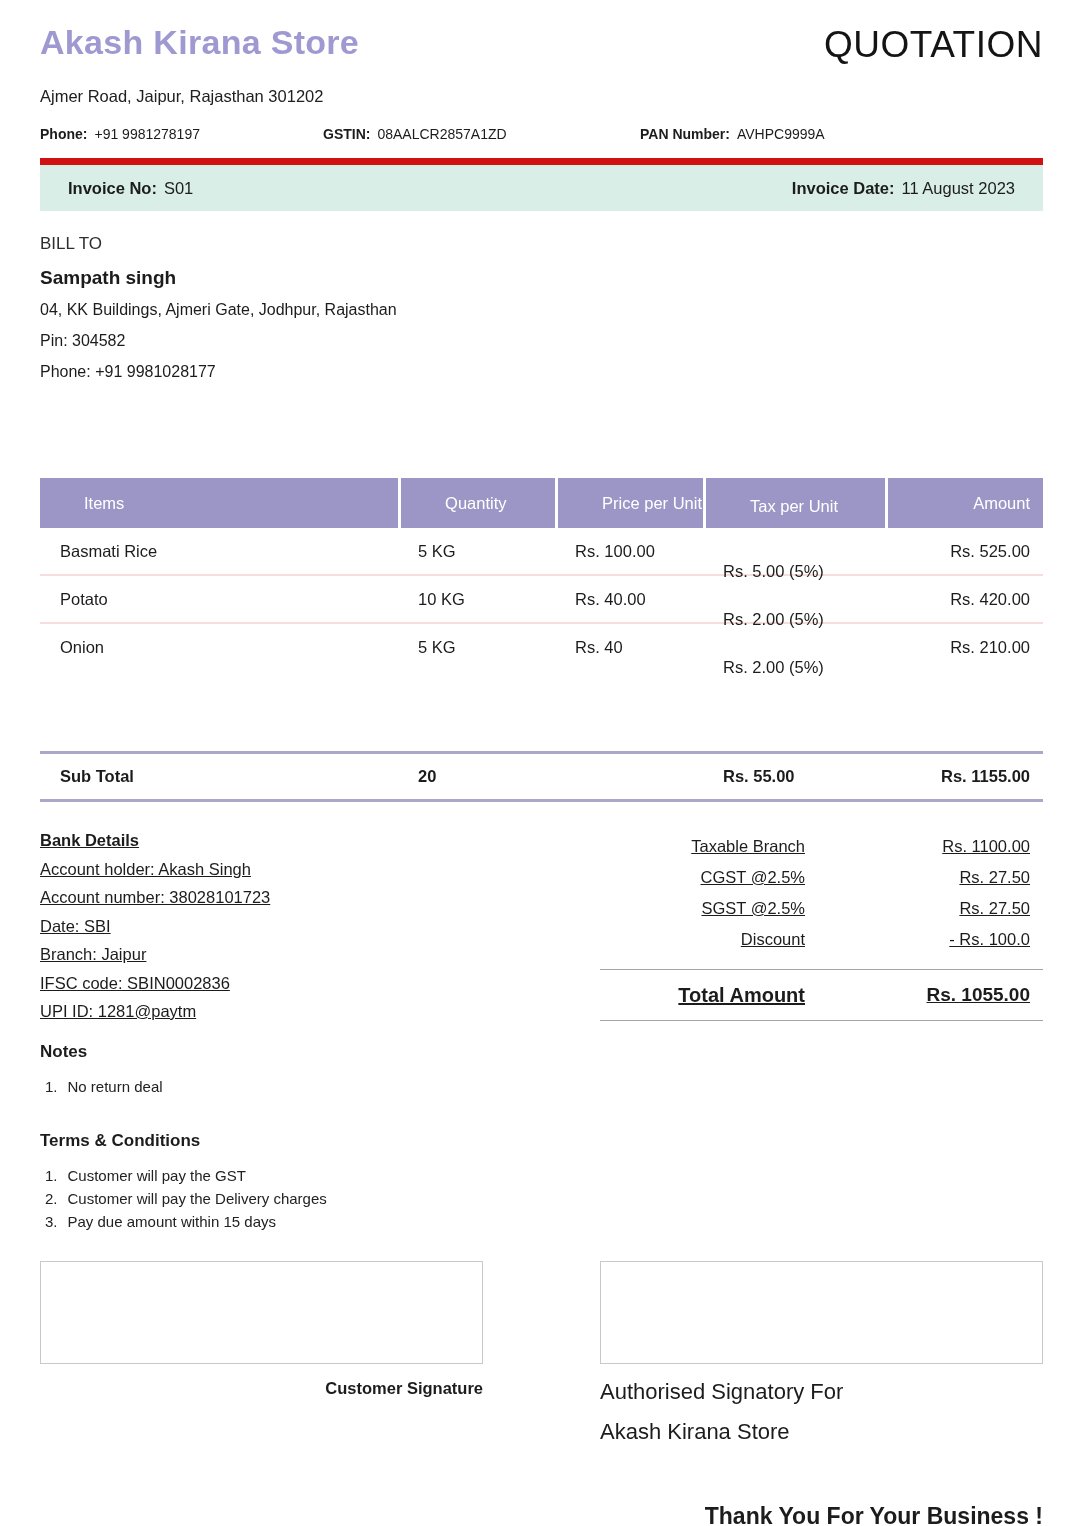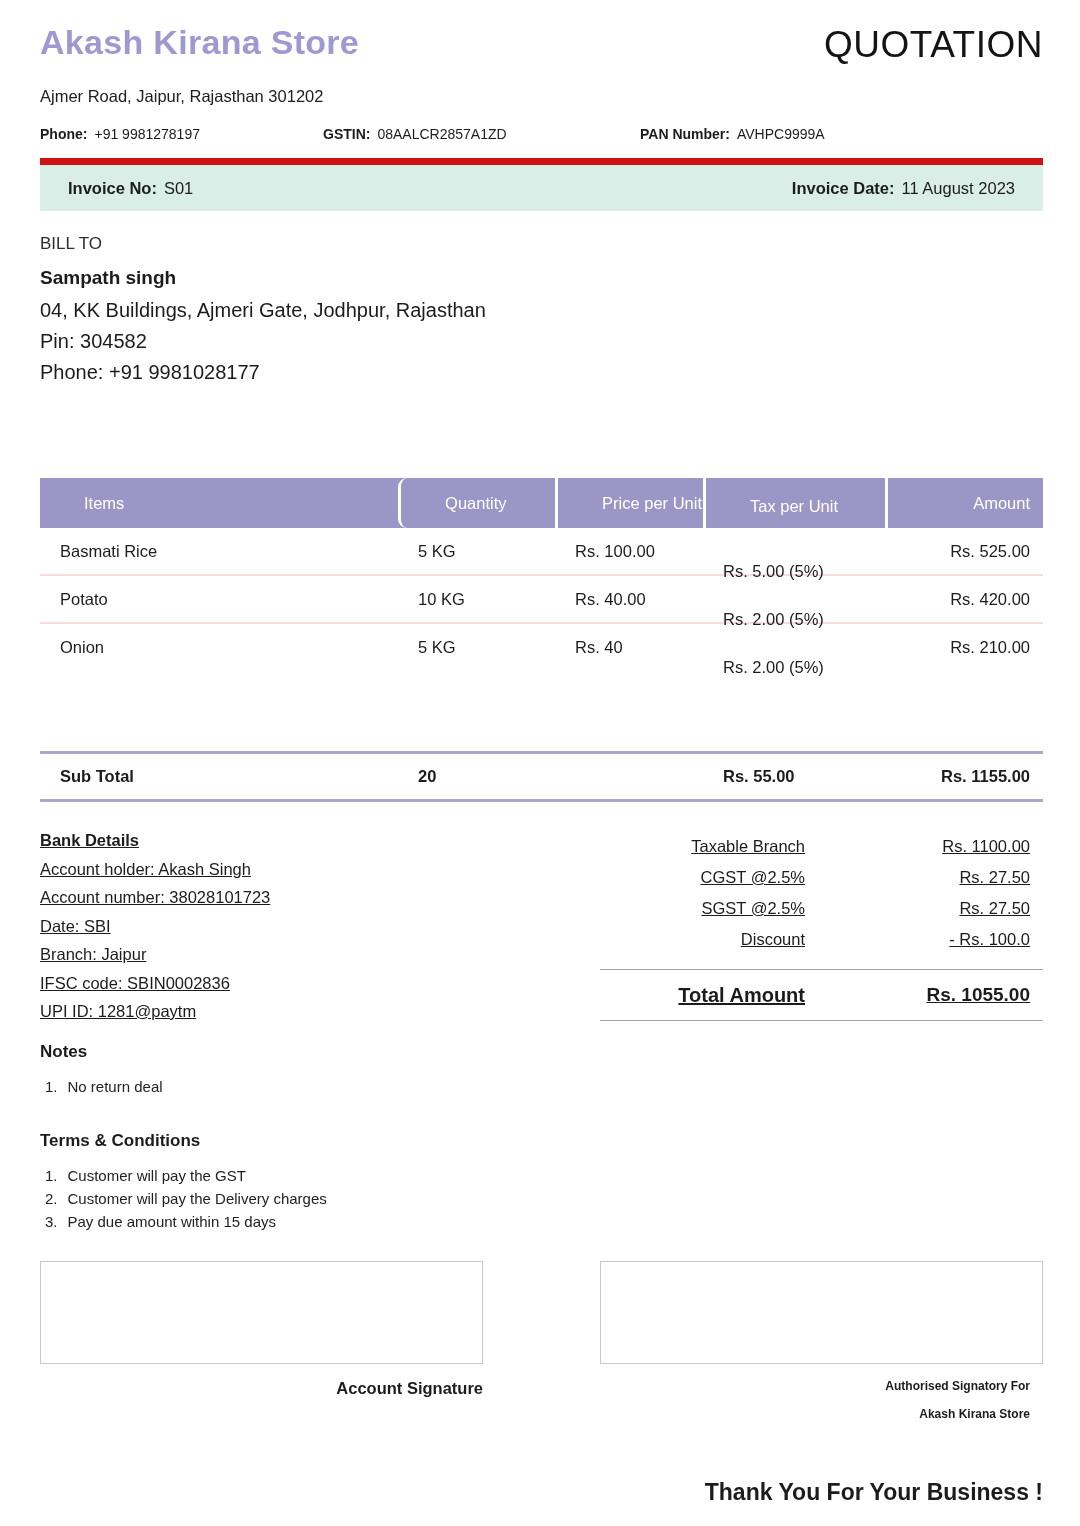--- a/index.html
+++ b/index.html
@@ -18,29 +18,29 @@
   .info-item.w2{width:317px;}
   .b{font-weight:700;}
   .val{margin-left:7px;}
   
   .red-rule{height:7px;background:var(--accent-red,#d01111);margin-top:16px;}
   .invoice-bar{height:46px;background:var(--invoice-bar-green,#d9eee6);display:flex;justify-content:space-between;align-items:center;padding:0 28px;font-size:16.5px;}
   
   .bill-to{margin-top:23px;}
   .bill-heading{font-size:17px;color:#2e2e2e;}
   .bill-name{font-size:19px;font-weight:700;margin-top:13px;}
-  .bill-line{font-size:20px;margin-top:11px;line-height:20px;}
+  .bill-line{font-size:16px;margin-top:11px;line-height:20px;}
   
   .items-table{margin-top:96px;}
   .t-header{display:flex;background:var(--header-purple,#9b96c6);color:#fff;height:50px;font-size:16.5px;}
   .cell{box-sizing:border-box;display:flex;align-items:center;padding-left:20px;}
   .t-header .cell{border-left:3px solid #fff;height:100%;padding-left:44px;}
   .t-header .cell:first-child{border-left:none;}
   .c-items{flex:0 0 35.7%;}
-  .c-qty{flex:0 0 15.65%;border-radius:9px;}
+  .c-qty{flex:0 0 15.65%;}
   .c-price{flex:0 0 14.75%;}
   .c-tax{flex:0 0 18.15%;}
   .c-amount{flex:1;justify-content:flex-end;padding-left:0;padding-right:13px;text-align:right;}
   .t-header .c-tax{padding-top:7px;}
   .t-row{display:flex;height:46px;align-items:center;font-size:16.5px;}
   .t-row.sep{border-bottom:2px solid var(--row-separator-pink,#f7dddd);}
   .t-row .c-tax{position:relative;top:20px;}
   
   .subtotal-row{margin-top:81px;border-top:3px solid var(--subtotal-border-purple,#aba7c9);border-bottom:3px solid var(--subtotal-border-purple,#aba7c9);height:45px;display:flex;align-items:center;font-size:16.5px;font-weight:700;}
   
@@ -65,21 +65,21 @@
   .li-num{margin-left:5px;margin-right:10px;}
   .terms{margin-top:33px;}
   
   .sig-row{display:flex;margin-top:28px;}
   .sig-box{height:103px;border:1px solid var(--signature-box-border,#c9c9c9);box-sizing:border-box;background:#fff;}
   .sig-left{width:443px;}
   .sig-spacer{width:117px;}
   .sig-right{flex:1;}
   .sig-labels{display:flex;margin-top:15px;}
   .sig-label-left{width:443px;text-align:right;font-size:16.5px;font-weight:700;}
-  .sig-label-right{flex:1;text-align:right;font-size:12px;font-weight:700;padding-right:13px;}
+  .sig-label-right{flex:1;text-align:left;font-size:22px;font-weight:400;padding-right:13px;}
   .sig-label-right .line2{margin-top:14px;}
   .thank-you{margin-top:58px;text-align:right;font-size:23px;font-weight:700;}
 </style>
 </head>
 <body>
 
 <div class="page">
 
   <div class="header-row">
     <h1 class="store-name">Akash Kirana Store</h1>
@@ -224,21 +224,21 @@
     </div>
   </div>
 
   <div class="sig-row">
     <div class="sig-box sig-left"></div>
     <div class="sig-spacer"></div>
     <div class="sig-box sig-right"></div>
   </div>
 
   <div class="sig-labels">
-    <div class="sig-label-left">Account Signature</div>
+    <div class="sig-label-left">Customer Signature</div>
     <div class="sig-spacer"></div>
     <div class="sig-label-right">
       <div>Authorised Signatory For</div>
       <div class="line2">Akash Kirana Store</div>
     </div>
   </div>
 
   <div class="thank-you">Thank You For Your Business !</div>
 
 </div>

